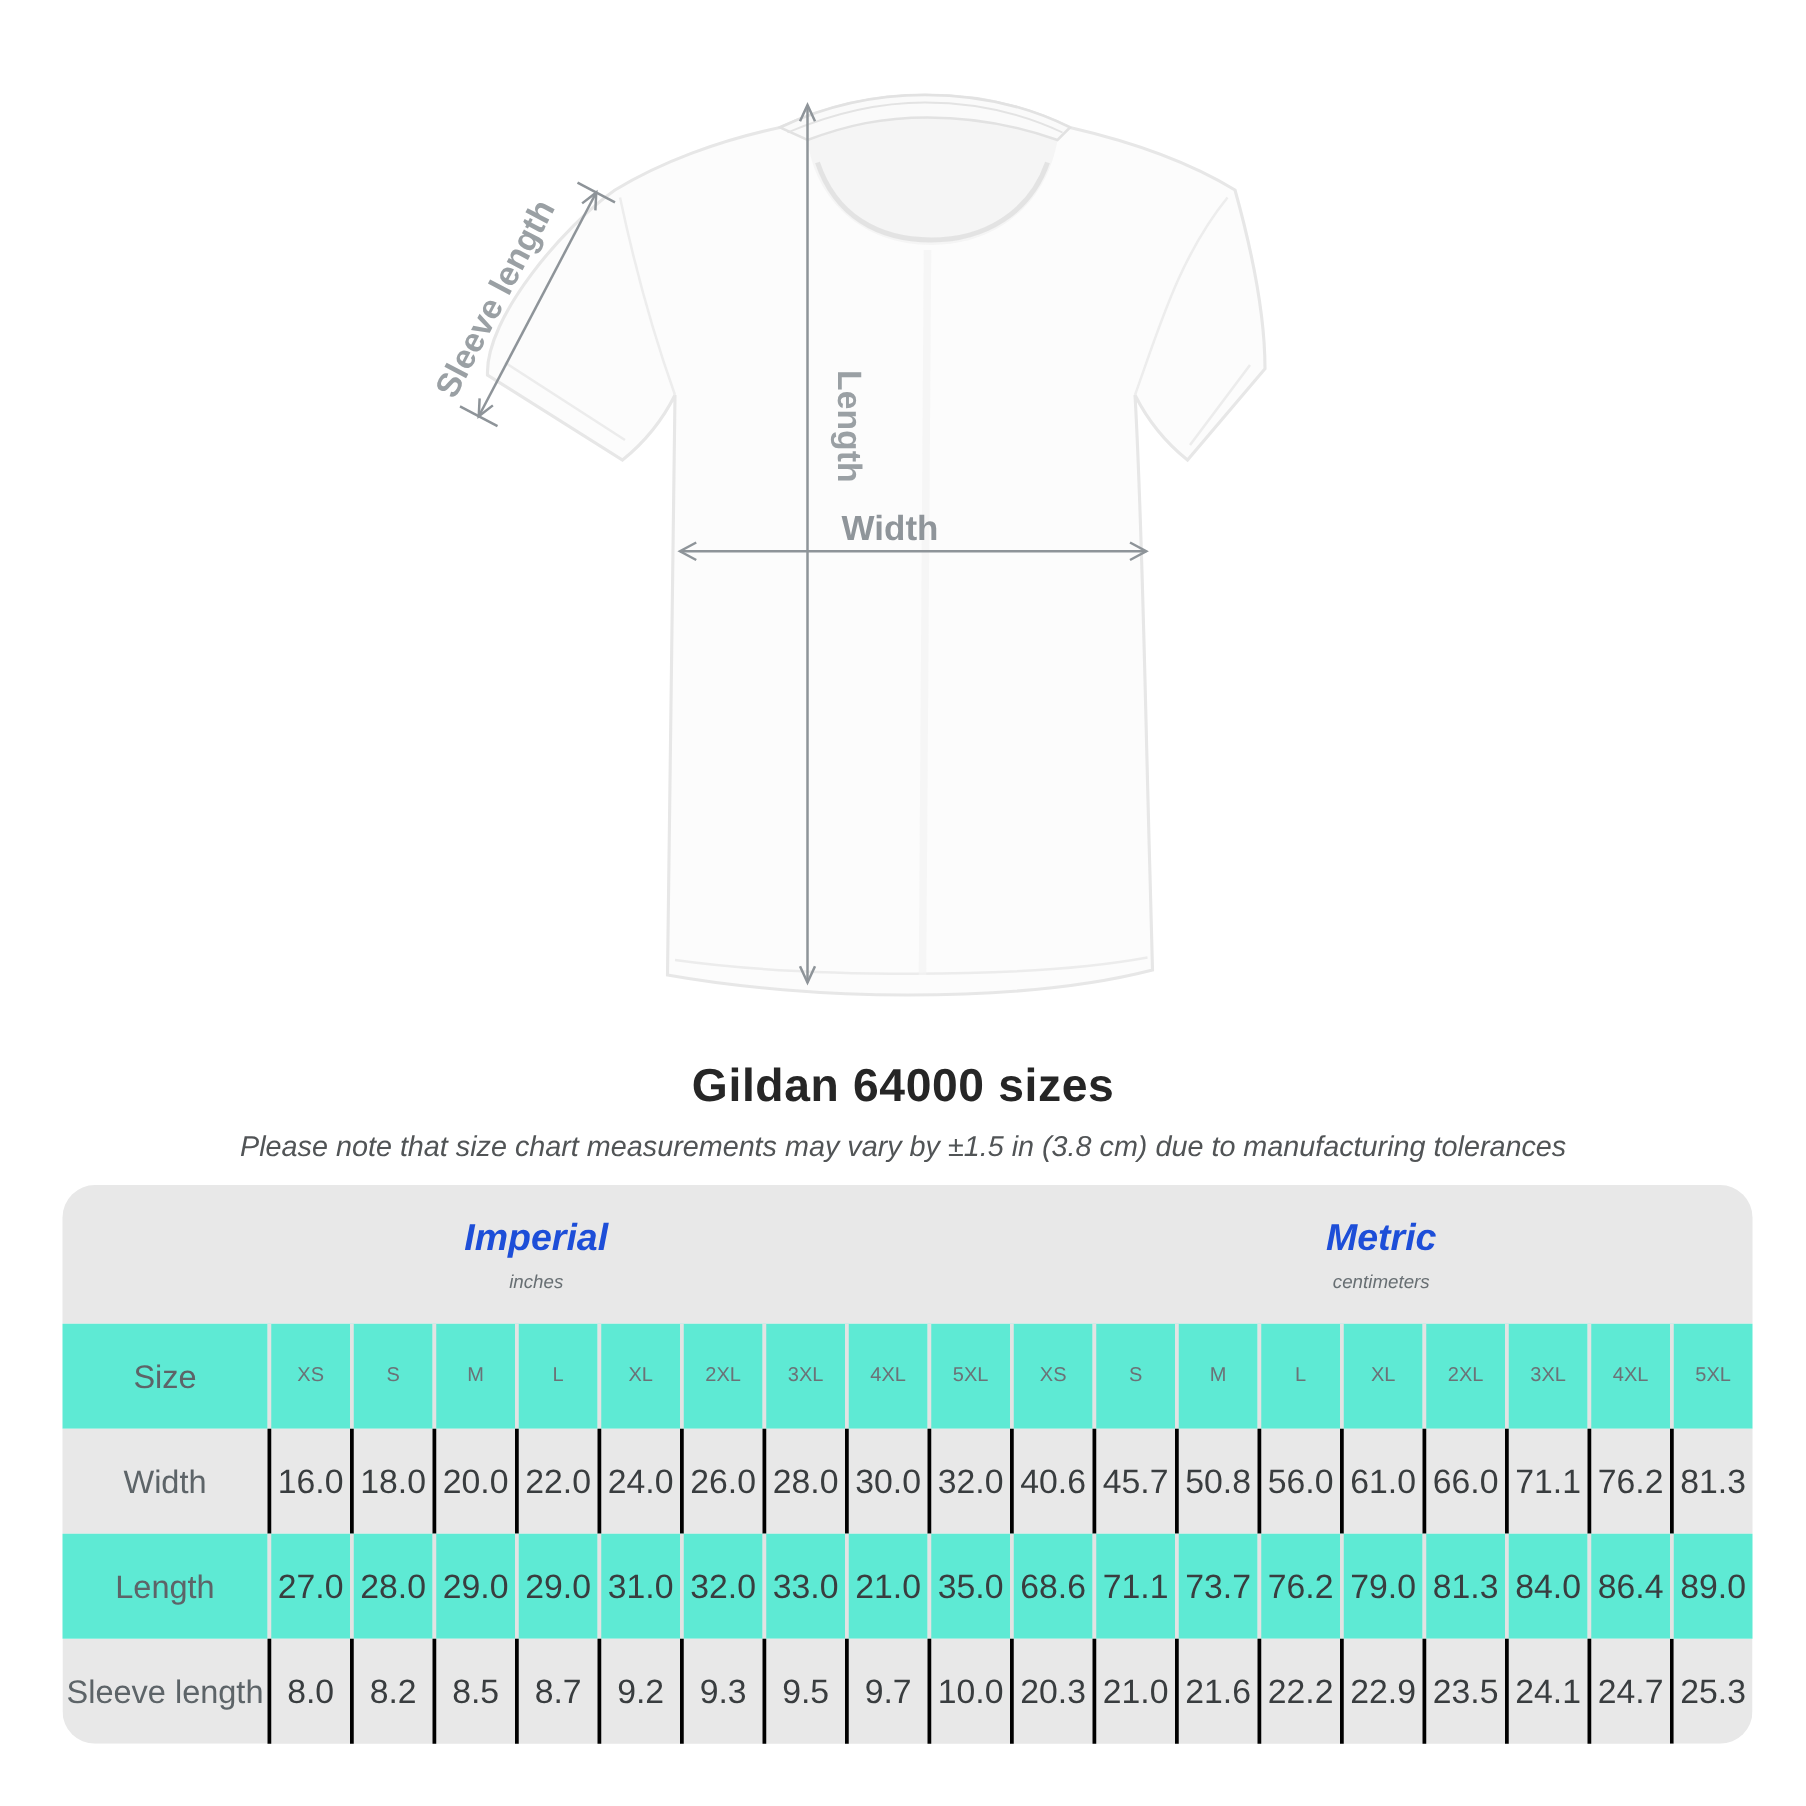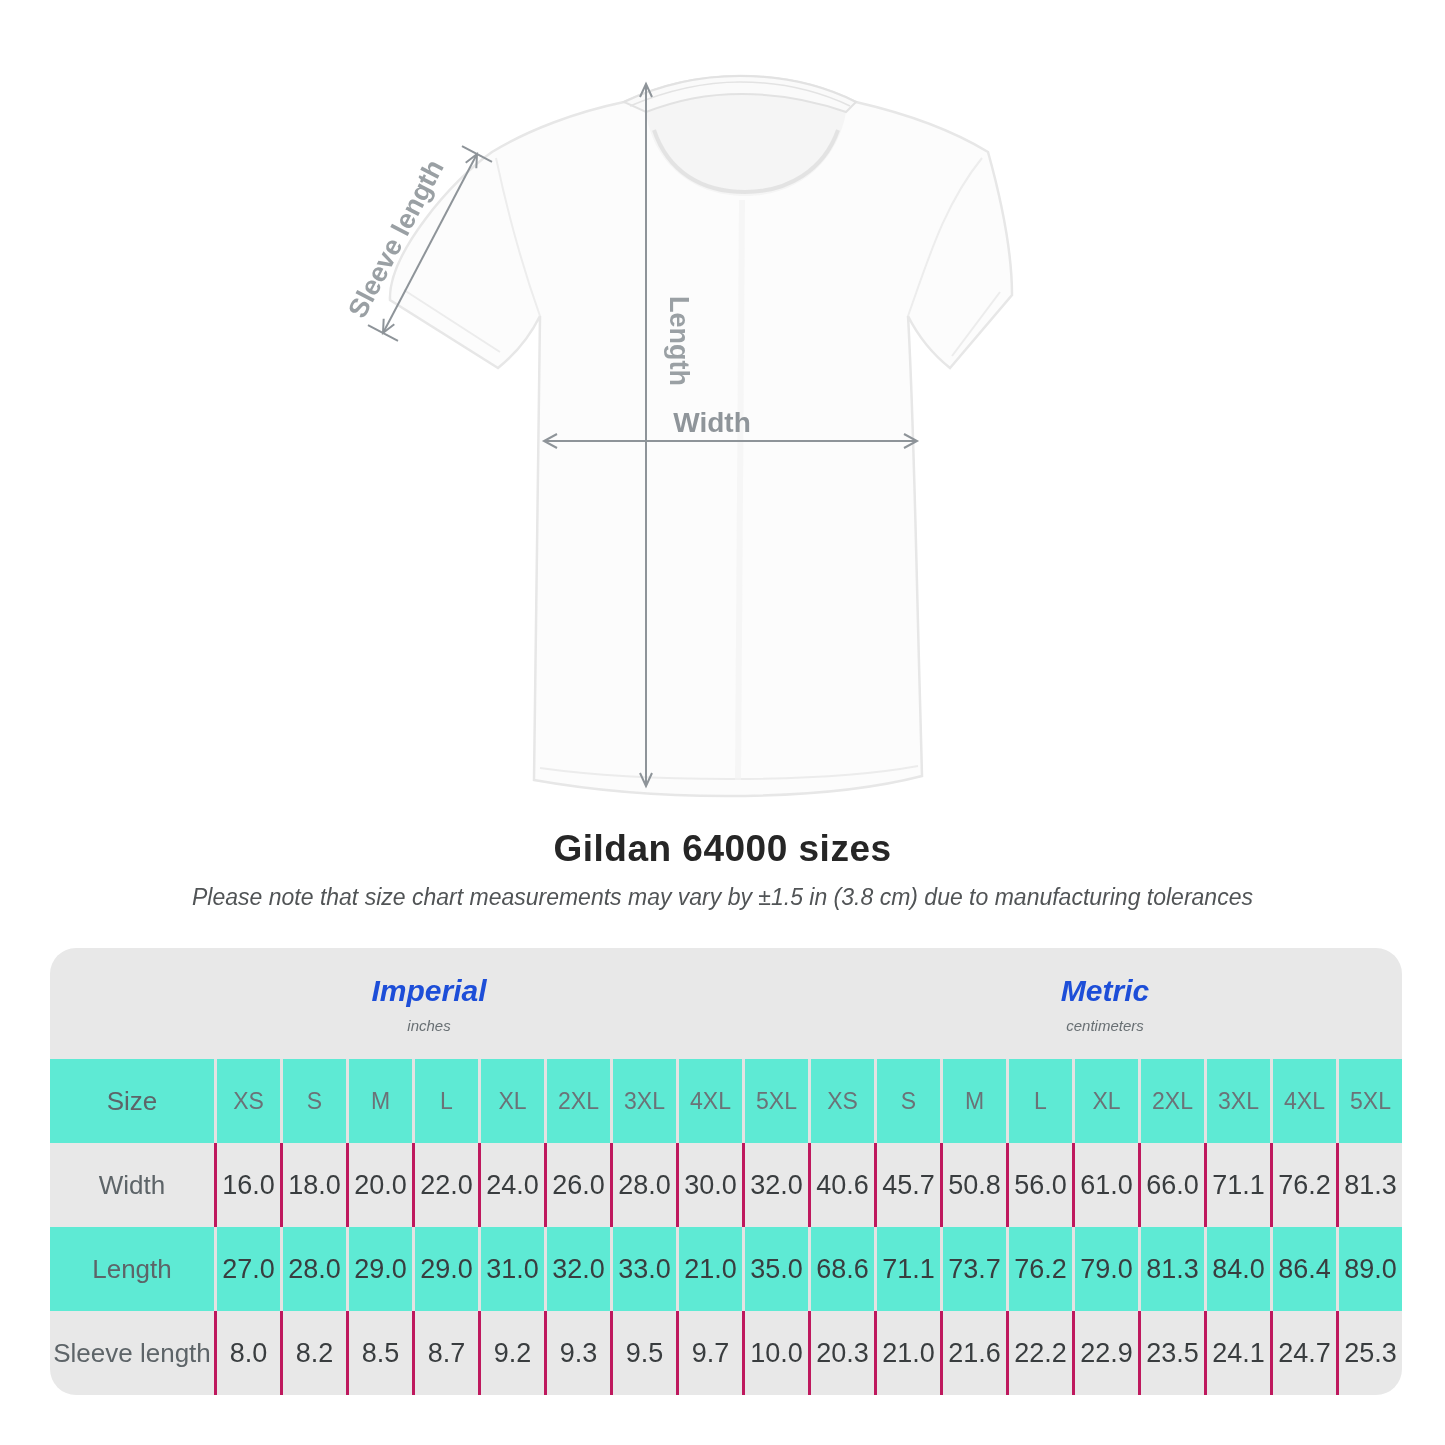--- a/index.html
+++ b/index.html
@@ -2,21 +2,21 @@
 <html><head>
 <meta charset="utf-8">
 <style>
   html,body{margin:0;padding:0;}
   body{
     width:1445px;height:1445px;background:#ffffff;
     font-family:"Liberation Sans", sans-serif;
     position:relative;overflow:hidden;
   }
   .figure-area{position:absolute;left:0;top:0;width:1445px;height:830px;}
-  .title-block{position:absolute;left:0;top:828px;width:1445px;text-align:center;}
+  .title-block{position:absolute;left:0;top:848px;width:1445px;text-align:center;}
   .page-title{
     margin:0;font-size:37px;font-weight:bold;color:#262626;letter-spacing:.5px;
   }
   .page-subtitle{
     margin:14px 0 0 0;font-size:23px;font-style:italic;color:#515456;
   }
   table.size-table{
     position:absolute;left:50px;top:948px;width:1352px;
     border-collapse:separate;border-spacing:0;table-layout:fixed;
   }
@@ -28,22 +28,22 @@
   tr.size-row{height:84px;}
   tr.data-row{height:84px;}
   .band{background:#e8e8e8;}
   .band-left{border-top-left-radius:26px;}
   .band-right{border-top-right-radius:26px;}
   .band-title{font-size:30px;font-weight:bold;font-style:italic;color:#1d4ed8;}
   .band-sub{font-size:15px;font-style:italic;color:#686f73;margin-top:9px;}
   tr.row-white{background:#5eead4;}
   tr.row-gray{background:#e8e8e8;}
   tr.row-white .sep{border-left:3px solid #e3e3e3;}
-  tr.row-gray .sep{border-left:3px solid #be185d;}
-  .size-h{font-size:23px;font-weight:bold;color:#6b7277;}
+  tr.row-gray .sep{border-left:3px solid #000000;}
+  .size-h{font-size:16px;font-weight:bold;color:#6b7277;}
   .row-label{font-size:26px;font-weight:bold;color:#5d6468;}
   .val{font-size:27px;color:#393d3f;}
   tr.last-row .row-label{border-bottom-left-radius:26px;}
   tr.last-row td:last-child{border-bottom-right-radius:26px;}
 </style>
 </head>
 <body>
 
 <div class="figure-area">
   <svg width="1445" height="830" viewBox="0 0 1445 830">

